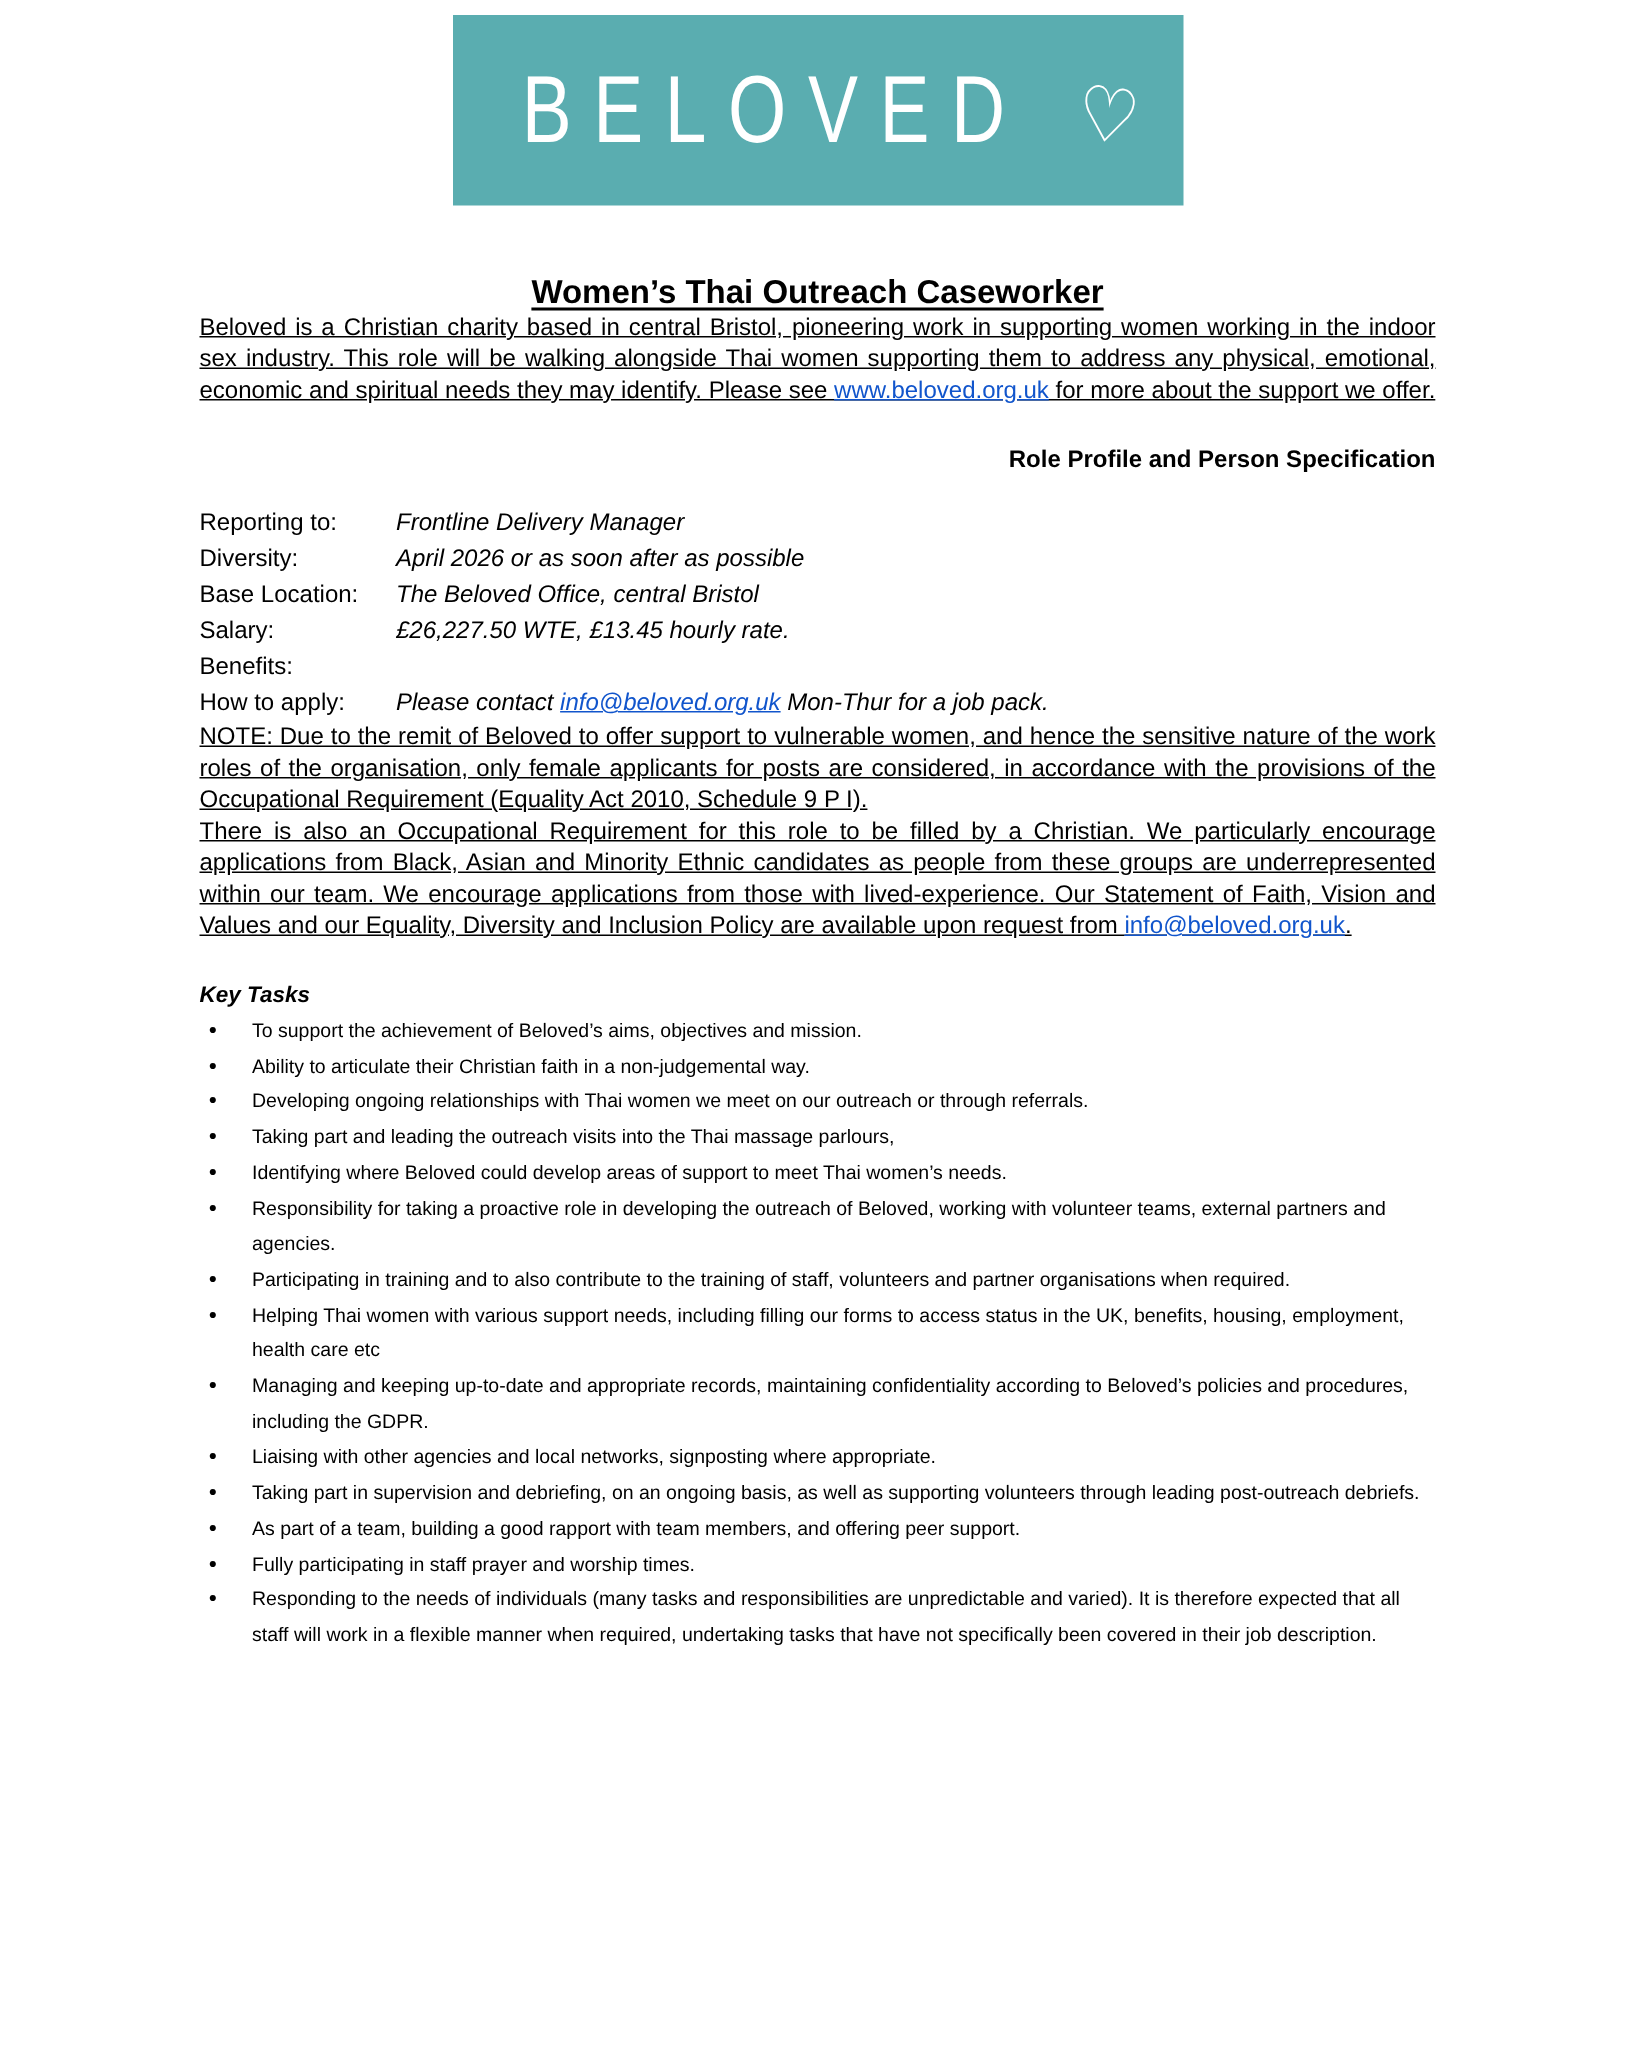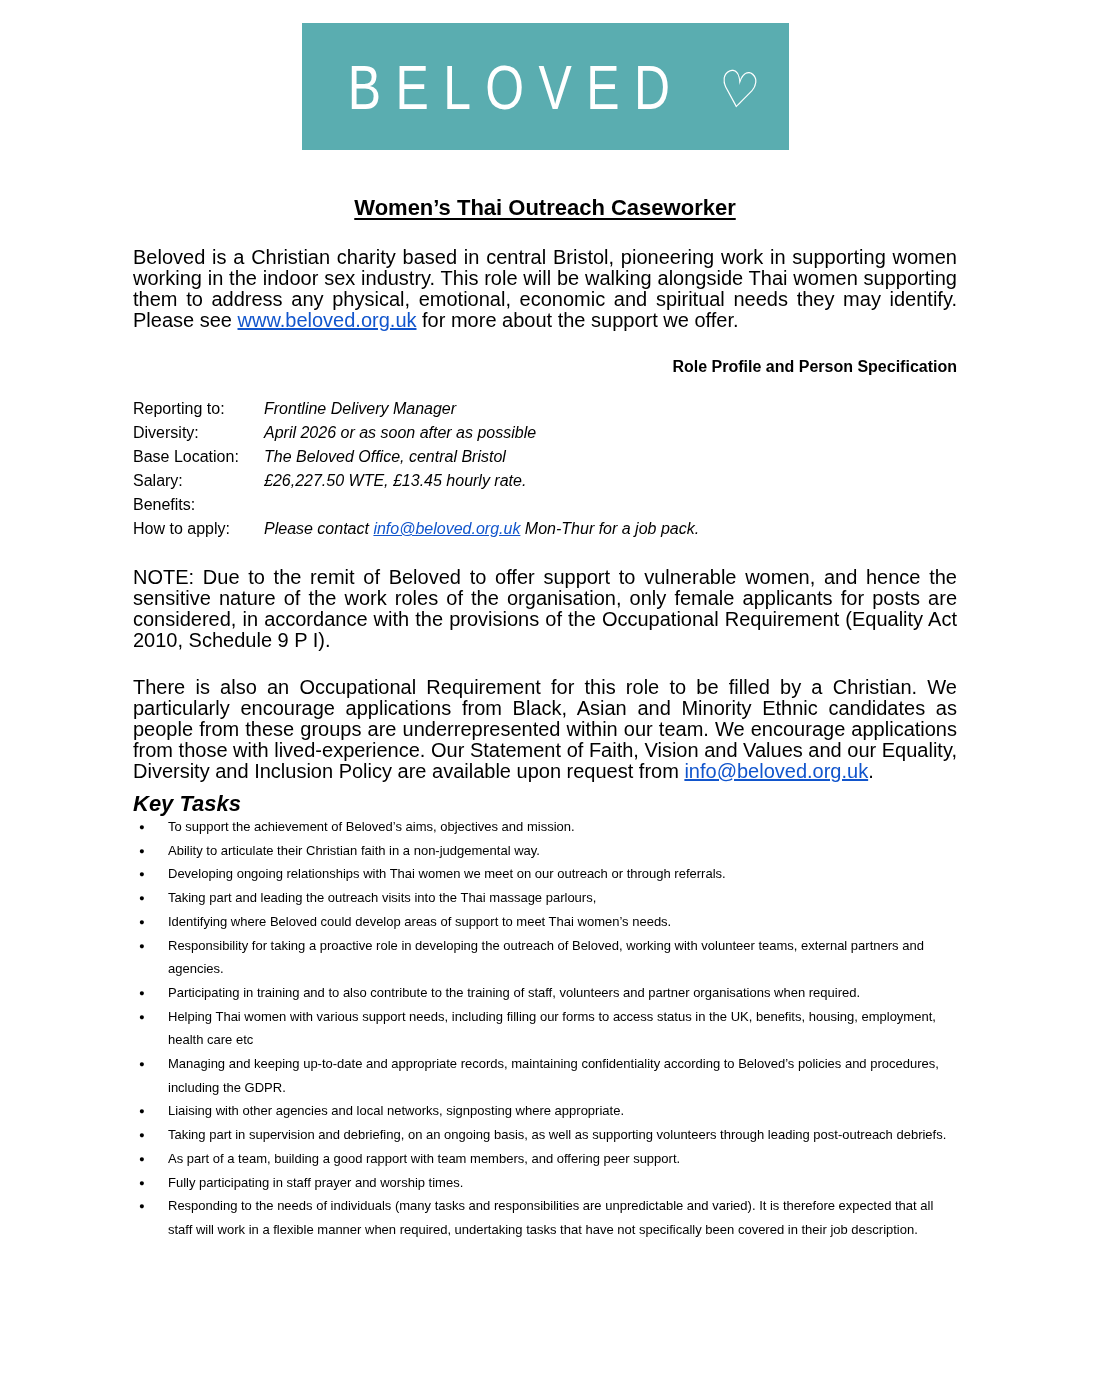--- a/index.html
+++ b/index.html
@@ -14,21 +14,21 @@
     height: 1374px;
     font-family: "Liberation Sans", "DejaVu Sans", sans-serif;
     color: var(--ink);
     position: relative;
     overflow: hidden;
   }
   .page {
     width: 1090px;
     height: 1374px;
     background: #ffffff;
-    padding: 23px 133px 0 133px;
+    padding: 10px 133px 0 133px;
   }
   
   .logo-banner {
     width: 487px;
     height: 127px;
     background: var(--accent);
     margin: 0 auto;
     display: flex;
     align-items: center;
     justify-content: center;
@@ -54,24 +54,24 @@
   .doc-title {
     margin-top: 45px;
     text-align: center;
     font-size: 22px;
     font-weight: bold;
     text-decoration: underline;
     text-underline-offset: 3px;
   }
   
   .para {
-    margin-top: 26px;
-    font-size: 20px;
+    font-size: 16px;
     line-height: 21px;
     text-align: justify;
+    text-decoration: underline;
   }
   .para a, .detail-value a {
     color: var(--link);
     text-decoration: underline;
   }
   
   .section-heading {
     margin-top: 27px;
     font-size: 16px;
     font-weight: bold;
@@ -92,22 +92,22 @@
     line-height: 24px;
   }
   .detail-value {
     flex: 1;
     line-height: 24px;
     text-align: justify;
     font-style: italic;
   }
   
   .key-tasks-heading {
-    margin-top: 11px;
-    font-size: 22px;
+    margin-top: 25px;
+    font-size: 15px;
     font-weight: bold;
     font-style: italic;
     line-height: 21px;
   }
   ul.key-tasks {
     list-style: none;
     margin-top: 1px;
     font-size: 13px;
     line-height: 23.7px;
   }

